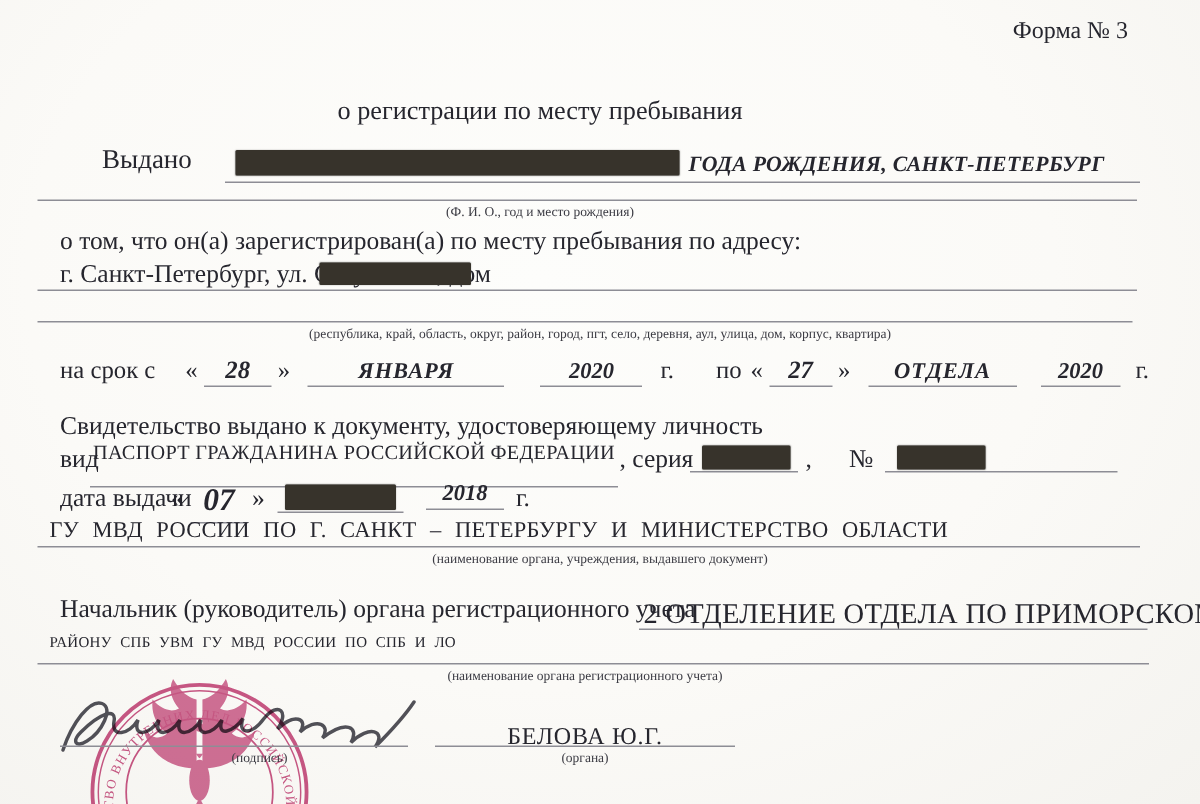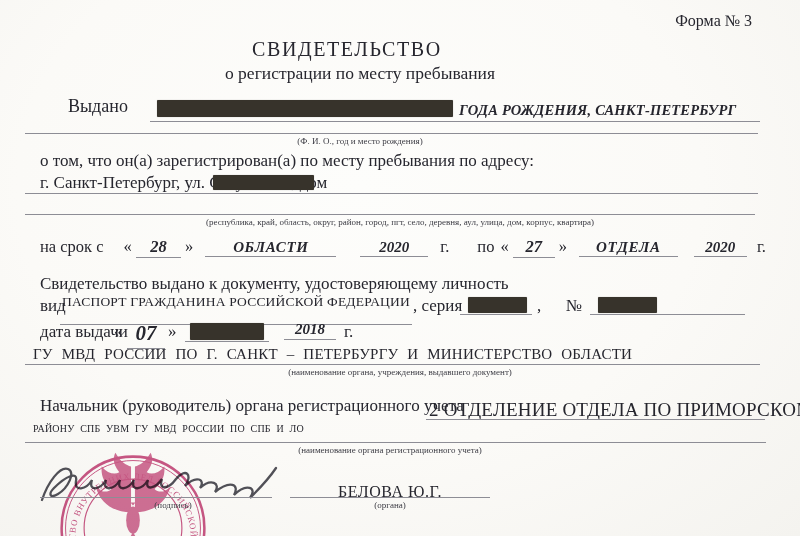--- a/index.html
+++ b/index.html
@@ -27,21 +27,20 @@
   .sig-svg { mix-blend-mode:multiply; }
   .sig-path { fill:none; stroke:var(--signature,#3a3a43); stroke-width:2.3; stroke-linecap:round; opacity:.88; }
 </style>
 </head>
 <body>
 
 <div class="page">
 
   <div class="abs" style="right:48px; top:12px; font-size:16px;">Форма № 3</div>
 
-  <div class="abs" style="left:252px; top:38px; font-size:20px; letter-spacing:1.6px;">СВИДЕТЕЛЬСТВО</div>
   <div class="abs" style="left:190px; top:63px; width:340px; text-align:center; font-size:17.5px;">о регистрации по месту пребывания</div>
 
   <div class="abs" style="left:68px; top:96px; font-size:18px;">Выдано</div>
   <div class="redaction" style="left:157px; top:100px; width:296px; height:17px;"></div>
   <div class="abs bold caps" style="left:459px; top:102px; font-size:14.5px;">ГОДА РОЖДЕНИЯ, САНКТ-ПЕТЕРБУРГ</div>
   <div class="rule" style="left:150px; top:121px; width:610px;"></div>
 
   <div class="rule" style="left:25px; top:133px; width:733px;"></div>
   <div class="caption" style="left:150px; top:136px; width:420px;">(Ф. И. О., год и место рождения)</div>
 
@@ -52,21 +51,21 @@
   <div class="rule" style="left:25px; top:193px; width:733px;"></div>
 
   <div class="rule" style="left:25px; top:214px; width:730px;"></div>
   <div class="caption" style="left:140px; top:217px; width:520px;">(республика, край, область, округ, район, город, пгт, село, деревня, аул, улица, дом, корпус, квартира)</div>
 
   <div class="abs flexrow" style="left:40px; top:237px; width:726px; font-size:16.5px;">
     <span>на срок с</span>
     <span style="margin-left:20px;">«</span>
     <span class="uval bold" style="width:56px; margin-left:4px;">28</span>
     <span style="margin-left:4px;">»</span>
-    <span class="uval bold" style="width:162px; margin-left:12px; font-size:15px; letter-spacing:.6px;">ОБЛАСТИ</span>
+    <span class="uval bold" style="width:162px; margin-left:12px; font-size:15px; letter-spacing:.6px;">ЯНВАРЯ</span>
     <span class="uval bold" style="width:84px; margin-left:24px; font-size:15px;">2020</span>
     <span style="margin-left:12px;">г.</span>
     <span style="margin-left:28px;">по</span>
     <span style="margin-left:6px;">«</span>
     <span class="uval bold" style="width:52px; margin-left:4px;">27</span>
     <span style="margin-left:4px;">»</span>
     <span class="uval bold" style="width:122px; margin-left:12px; font-size:15px; letter-spacing:.6px;">ОТДЕЛА</span>
     <span class="uval bold" style="width:66px; margin-left:16px; font-size:15px;">2020</span>
     <span style="margin-left:10px;">г.</span>
   </div>

